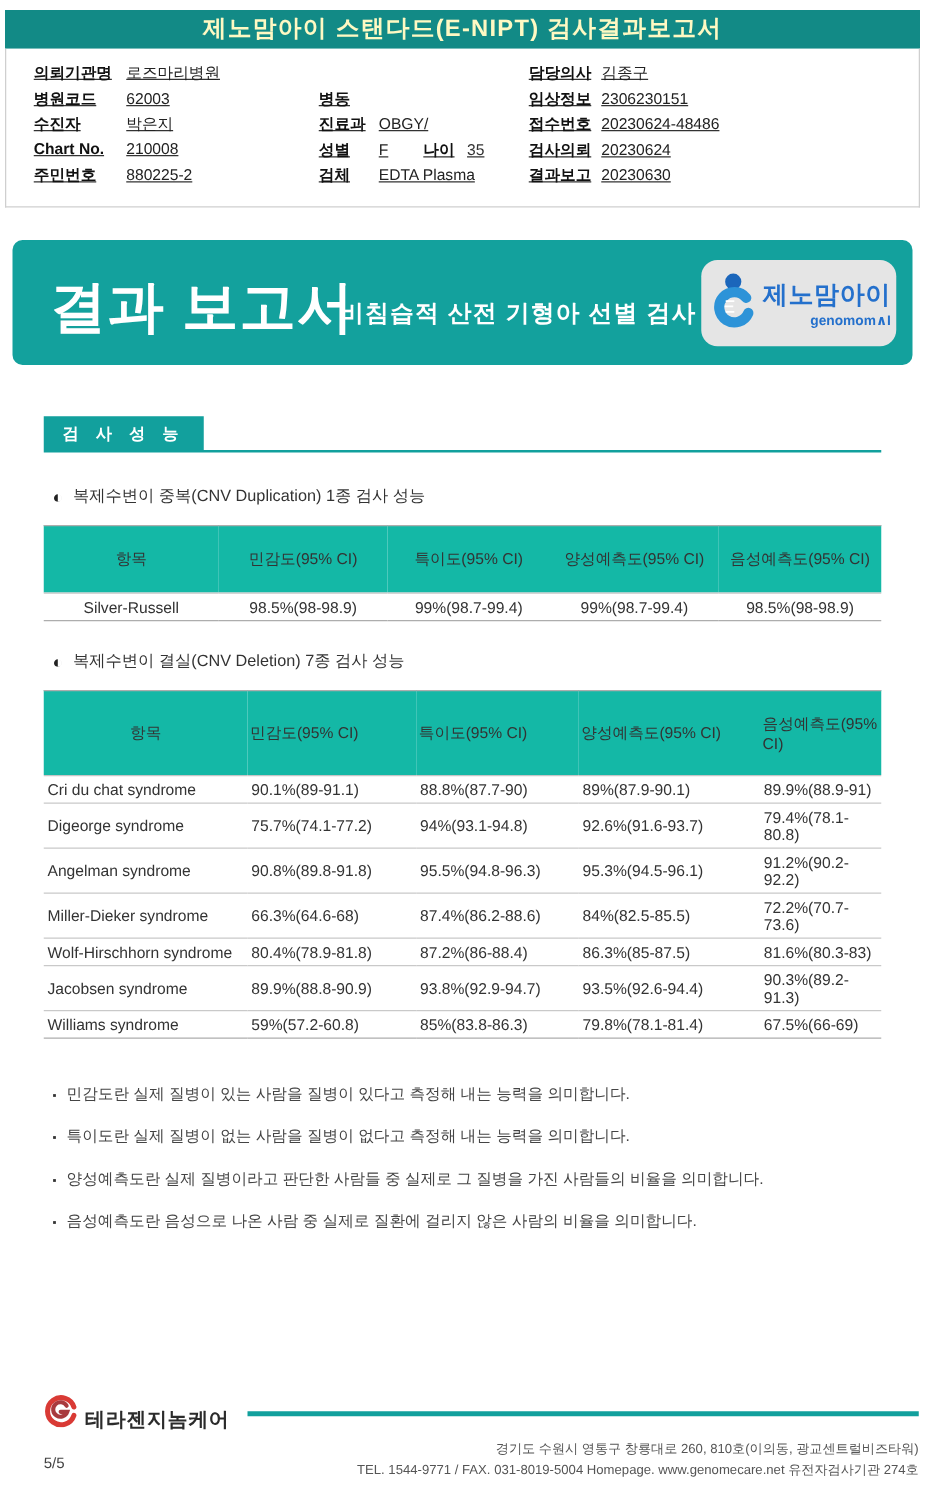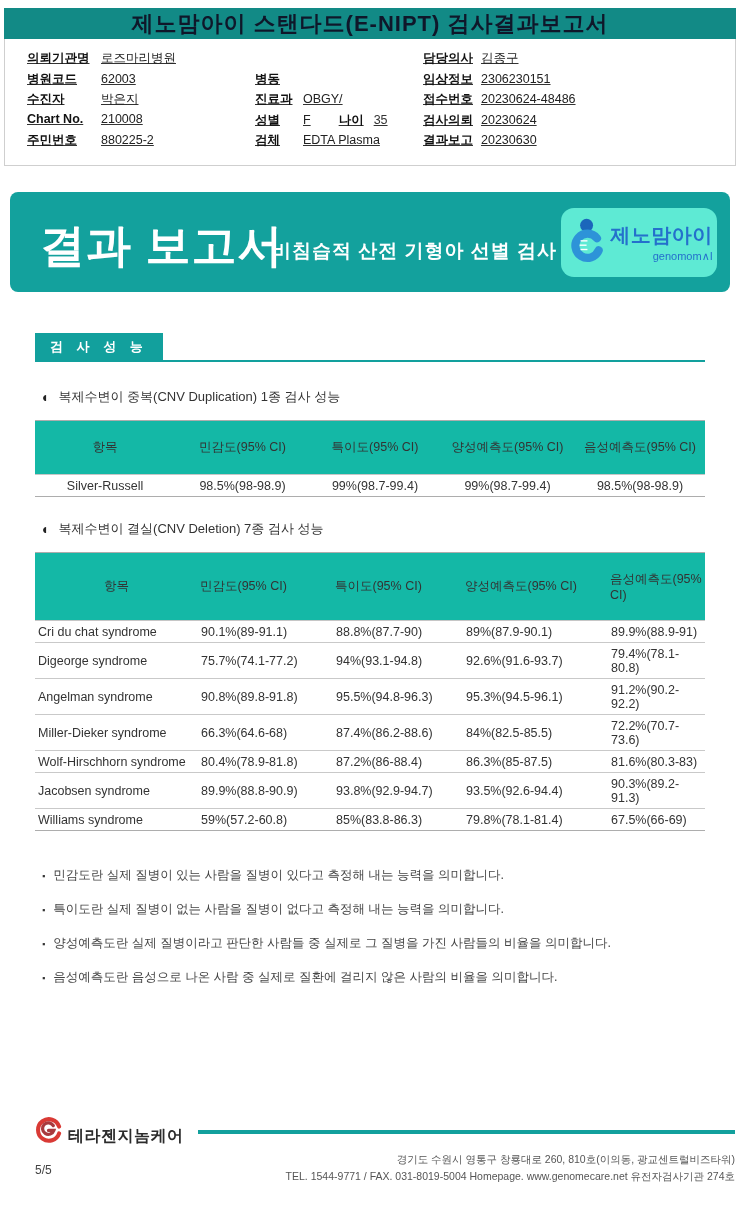--- a/index.html
+++ b/index.html
@@ -1,22 +1,22 @@
 <!DOCTYPE html>
 <html lang="ko"><head>
 <meta charset="utf-8">
 <style>
   * { margin:0; padding:0; box-sizing:border-box; }
   html,body { background:#ffffff; }
   body { font-family:"Liberation Sans","DejaVu Sans",sans-serif; color:#333; }
   .page { position:relative; width:740px; height:1208px; margin:0 auto; background:#fff; overflow:hidden; }
 
   
-  .title-bar { margin:8px 4px 0 4px; height:31px; background:#128a86; color:#0f172a;
-    font-size:22px; font-weight:bold; text-align:center; line-height:31px; letter-spacing:1px; }
+  .title-bar { margin:8px 4px 0 4px; height:31px; background:#128a86; color:#fef9c3;
+    font-size:19px; font-weight:bold; text-align:center; line-height:31px; letter-spacing:1px; }
 
   
   .info-box { margin:0 4px; border:1px solid #cfcfcf; border-top:none; background:#fff;
     display:flex; padding:11px 0 12px 22px; }
   .info-col { display:flex; flex-direction:column;text-decoration:underline; }
   .info-col.c1 { width:228px; }
   .info-col.c2 { width:168px;justify-content:flex-end; }
   .info-col.c3 { flex:1; }
   .info-row { display:flex; align-items:baseline; min-height:20.5px; font-size:12.5px; }
   .info-row .lbl { font-weight:bold; color:#111; }
@@ -26,25 +26,25 @@
   .info-row .val { color:#222; }
   .info-row .lbl2 { font-weight:bold; color:#111; margin-left:28px; margin-right:10px; }
 
   
   .banner { position:relative; margin:26px 10px 0 10px; height:100px; background:#13a19d;
     border-radius:8px; }
   .banner-title { position:absolute; left:30px; bottom:24px; color:#fff; font-size:45px;
     font-weight:800; letter-spacing:1px; line-height:1; }
   .banner-sub { position:absolute; left:262px; bottom:28px; color:#fff; font-size:19px;
     font-weight:bold; letter-spacing:1px; }
-  .logo-box { position:absolute; right:13px; top:16px; width:156px; height:69px; background:#5eead4;
+  .logo-box { position:absolute; right:13px; top:16px; width:156px; height:69px; background:#e5e5e5;
     border-radius:13px; display:flex; align-items:center; justify-content:center; gap:7px; }
   .logo-text-wrap { display:flex; flex-direction:column; align-items:center; }
   .logo-kor { color:#2470cc; font-size:20px; font-weight:800; letter-spacing:0.5px; }
-  .logo-eng { color:#2470cc; font-size:11px; font-weight:normal; margin-top:1px; align-self:flex-end; }
+  .logo-eng { color:#2470cc; font-size:11px; font-weight:bold; margin-top:1px; align-self:flex-end; }
 
   
   .section-bar { margin:41px 35px 0 35px; border-bottom:2px solid #12a09d; }
   .section-label { display:inline-block; background:#12a09d; color:#fff; font-size:13px;
     font-weight:bold; letter-spacing:5px; padding:5px 15px 4px 15px; }
 
   .subsection { margin:26px 35px 0 42px; font-size:13px; color:#333; display:flex; align-items:center; }
   .subsection .half-circle { font-size:14px; margin-right:8px; color:#222; }
 
   

